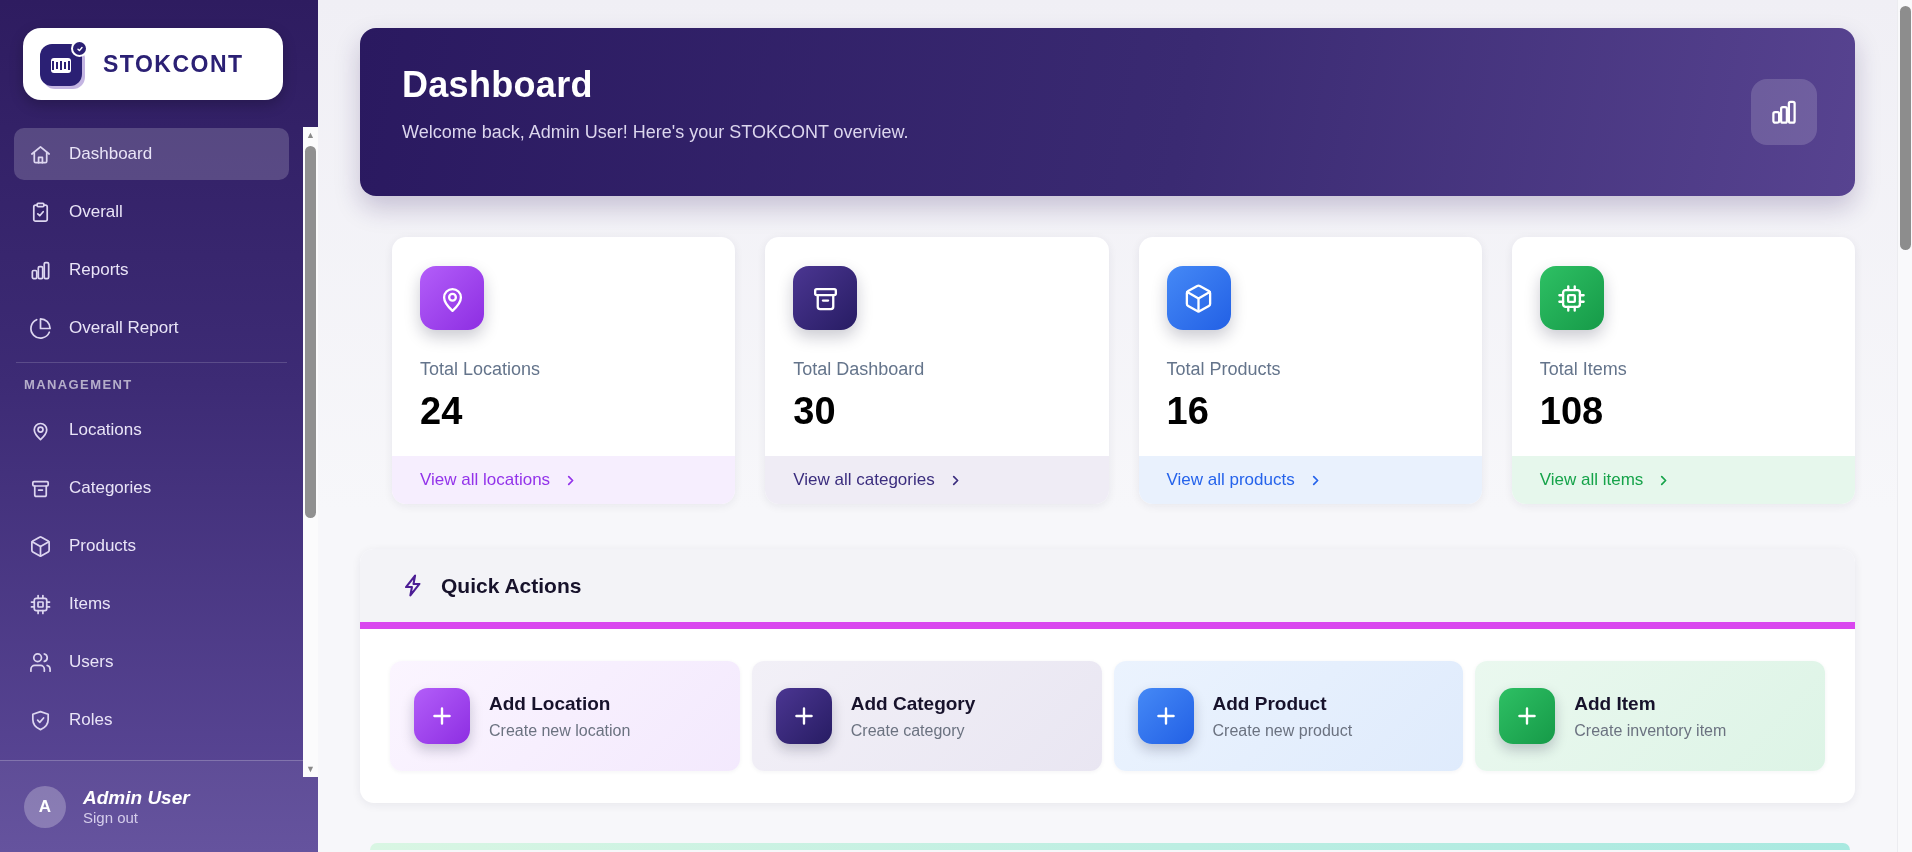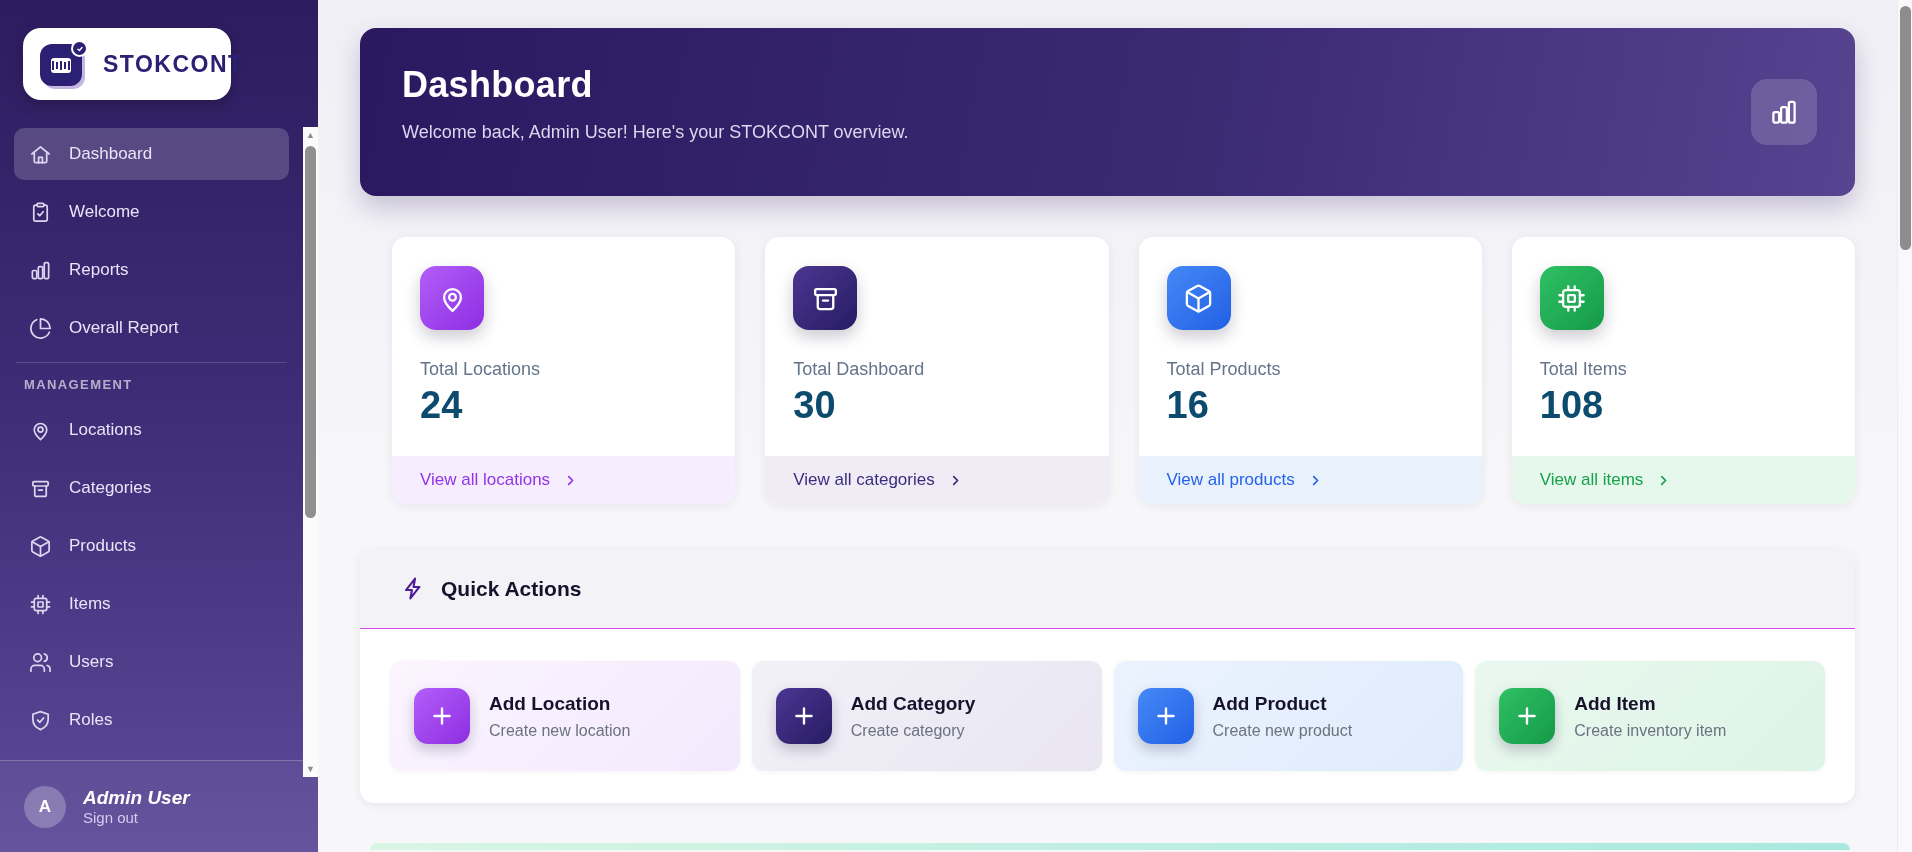--- a/index.html
+++ b/index.html
@@ -2,21 +2,21 @@
 <html><head>
 <meta charset="utf-8">
 <style>
   * { box-sizing: border-box; margin: 0; padding: 0; }
   html,body { width:1912px; height:852px; overflow:hidden; }
   body { font-family:"Liberation Sans", sans-serif; background:#f3f2f7; display:flex; }
 
   
   .sidebar { position:relative; flex:none; width:318px; height:852px;
     background:linear-gradient(180deg,#2e1c60 0%,#3d2b75 45%,#5d4a99 100%); }
-  .logo-card { position:absolute; left:23px; top:28px; width:208px; height:72px; background:#fff;
+  .logo-card { position:absolute; left:23px; top:28px; width:260px; height:72px; background:#fff;
     border-radius:18px; display:flex; align-items:center; gap:15px; padding-left:17px;
     box-shadow:0 5px 14px rgba(0,0,0,.22); }
   .logo-mark { position:relative; width:48px; height:48px; flex:none; }
   .logo-square { position:absolute; left:0; top:4px; width:42px; height:42px; border-radius:12px;
     background:#2b2074; display:flex; align-items:center; justify-content:center;
     box-shadow:3px 3px 0 rgba(124,92,191,.45); }
   .logo-barcode { width:20px; height:15px; background:#fff; border-radius:3px; display:flex;
     align-items:center; justify-content:center; gap:2px; }
   .logo-barcode i { display:block; width:2px; height:9px; background:#2b2074; }
   .logo-barcode i:nth-child(2){ height:7px; } .logo-barcode i:nth-child(4){ height:7px; }
@@ -62,37 +62,37 @@
     display:flex; align-items:center; justify-content:center; color:#fff; }
 
   .stats { display:grid; grid-template-columns:repeat(4,1fr); gap:30px; margin-top:41px;padding-left:32px; }
   .stat-card { background:#fff; border-radius:14px; height:267px; overflow:hidden;
     box-shadow:0 2px 10px rgba(30,30,60,.07); display:flex; flex-direction:column; }
   .stat-body { padding:29px 28px 0; flex:1; }
   .stat-icon { width:64px; height:64px; border-radius:16px; color:#fff;
     display:flex; align-items:center; justify-content:center; box-shadow:0 7px 16px rgba(20,20,50,.22); }
   .stat-icon svg { width:31px; height:31px; }
   .stat-label { margin-top:29px; color:#64748b; font-size:18px; }
-  .stat-value { margin-top:4px; color:#0c4a6e; font-size:38px; font-weight:bold; }
+  .stat-value { margin-top:10px; color:#000000; font-size:38px; font-weight:bold; }
   .stat-footer { height:48px; display:flex; align-items:center; gap:12px; padding:0 28px;
     font-size:17px; font-weight:500; cursor:pointer; }
   .stat-footer svg { width:17px; height:17px; }
 
   .grad-purple { background:linear-gradient(135deg,#b35ef9 0%,#8d2ee2 100%); }
   .grad-indigo { background:linear-gradient(135deg,#4b3692 0%,#271c63 100%); }
   .grad-blue   { background:linear-gradient(135deg,#4589f6 0%,#2260e5 100%); }
   .grad-green  { background:linear-gradient(135deg,#2ec064 0%,#169a48 100%); }
   .f-purple { background:#f6eefe; color:#9333ea;text-align:right; }
   .f-indigo { background:#efecf5; color:#3b2d7e; }
   .f-blue   { background:#e9f1fd; color:#2563eb; }
   .f-green  { background:#e6f7ec; color:#16a34a; }
 
   .qa-panel { margin-top:45px; background:#fff; border-radius:14px; overflow:hidden;
     box-shadow:0 2px 10px rgba(30,30,60,.07); }
-  .qa-header { height:80px; background:#f3f3f7; border-bottom:1px solid #d946ef;
+  .qa-header { height:80px; background:#f3f3f7; border-bottom:7px solid #d946ef;
     display:flex; align-items:center; gap:15px; padding:0 41px; }
   .qa-header svg { width:25px; height:25px; color:#4c1d95; }
   .qa-title { font-size:21px; font-weight:bold; color:#17122b; }
   .qa-body { padding:32px 30px; display:grid; grid-template-columns:repeat(4,1fr); gap:12px; }
   .action-card { height:110px; border-radius:12px; display:flex; align-items:center; gap:19px;
     padding:0 24px; cursor:pointer; box-shadow:0 1px 4px rgba(30,30,60,.05); }
   .a-purple { background:linear-gradient(135deg,#fbf5ff 0%,#f3e9fd 100%); }
   .a-indigo { background:linear-gradient(135deg,#f2f0f7 0%,#e9e6f2 100%); }
   .a-blue   { background:linear-gradient(135deg,#ebf3fe 0%,#dfebfc 100%); }
   .a-green  { background:linear-gradient(135deg,#eaf8ef 0%,#ddf4e6 100%); }
@@ -142,21 +142,21 @@
           <path d="M10 20.5v-5.5h4v5.5"></path>
         </svg>
       <span>Dashboard</span>
     </div>
     <div class="nav-item">
       <svg viewBox="0 0 24 24" fill="none" stroke="currentColor" stroke-width="1.8" stroke-linecap="round" stroke-linejoin="round">
           <rect x="8.5" y="2.5" width="7" height="3.4" rx="1"></rect>
           <path d="M15.5 4.2h1.7A1.8 1.8 0 0 1 19 6v13.2a1.8 1.8 0 0 1-1.8 1.8H6.8A1.8 1.8 0 0 1 5 19.2V6a1.8 1.8 0 0 1 1.8-1.8h1.7"></path>
           <path d="m9.2 13.4 2 2 3.6-4.2"></path>
         </svg>
-      <span>Welcome</span>
+      <span>Overall</span>
     </div>
     <div class="nav-item">
       <svg viewBox="0 0 24 24" fill="none" stroke="currentColor" stroke-width="1.8" stroke-linejoin="round">
           <rect x="3.5" y="12" width="4.6" height="8.5" rx="1.4"></rect>
           <rect x="9.7" y="8" width="4.6" height="12.5" rx="1.4"></rect>
           <rect x="15.9" y="3.8" width="4.6" height="16.7" rx="1.4"></rect>
         </svg>
       <span>Reports</span>
     </div>
     <div class="nav-item">

